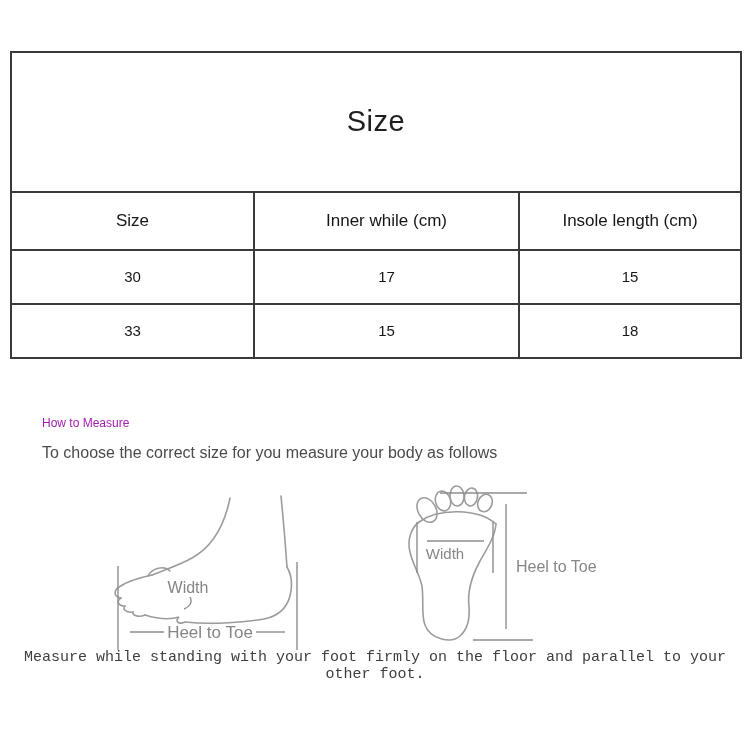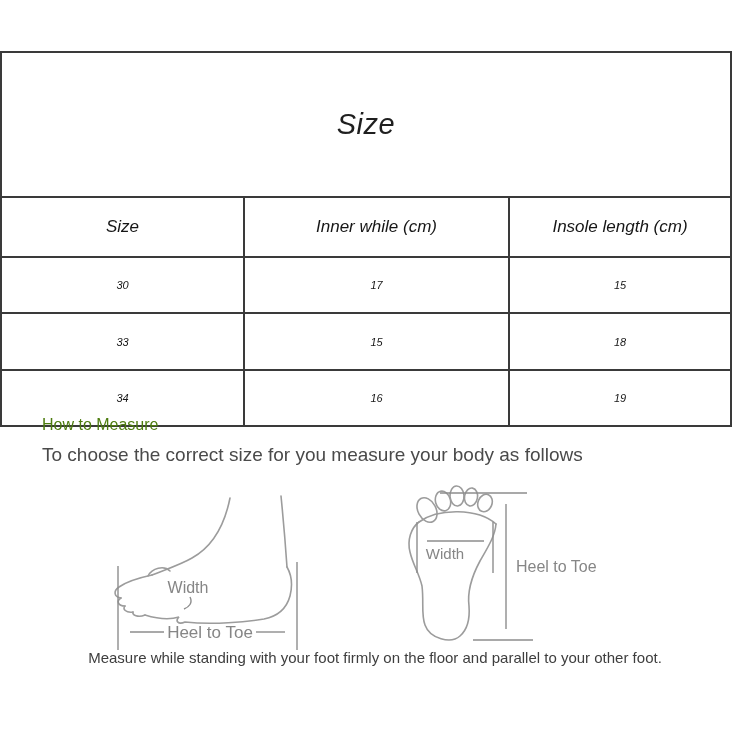--- a/index.html
+++ b/index.html
@@ -2,47 +2,47 @@
 <html><head>
 <meta charset="utf-8">
 <style>
   html,body{margin:0;padding:0;}
   body{
     width:750px;height:750px;background:#ffffff;position:relative;
     font-family:"Liberation Sans", sans-serif;overflow:hidden;
   }
   
   .size-table{
-    position:absolute;left:0;top:51px;width:730px;height:376px;
-    border-collapse:collapse;table-layout:fixed;font-style:italic;
+    position:absolute;left:10px;top:51px;width:730px;height:308px;
+    border-collapse:collapse;table-layout:fixed;
   }
   .size-table td,.size-table th{
     border:2px solid #3a3a3a;text-align:center;vertical-align:middle;
     color:#161616;padding:0;
   }
   .size-table .title-cell{font-size:29px;height:78px;letter-spacing:0.5px;color:#1f1f1f;}
   .size-table th{font-size:17px;font-weight:400;height:31px;}
-  .size-table td.num{font-size:11px;height:29px;}
+  .size-table td.num{font-size:15px;height:29px;}
   .col-1{width:243px;} .col-2{width:265px;} .col-3{width:222px;}
   
   .htm-heading{
-    position:absolute;left:42px;top:416px;font-size:16px;color:#4d7c0f;
+    position:absolute;left:42px;top:416px;font-size:12px;color:#a21caf;
   }
   .htm-subtitle{
-    position:absolute;left:42px;top:444px;font-size:19px;color:#4a4a4a;
+    position:absolute;left:42px;top:444px;font-size:16px;color:#4a4a4a;
   }
   .diagram{position:absolute;}
   .diagram path,.diagram line,.diagram ellipse{fill:none;}
   .foot-line{stroke:#9c9c9c;stroke-width:1.6;stroke-linecap:round;}
   .measure-line{stroke:#8d8d8d;stroke-width:1.4;}
   .arrow-head{fill:#8d8d8d;stroke:none;}
   .diag-label{fill:#868686;stroke:none;font-family:"Liberation Sans",sans-serif;}
   .caption{
     position:absolute;left:0;top:649px;width:750px;text-align:center;
-    font-size:15px;color:#3e3e3e;
+    font-size:15px;color:#3e3e3e;font-family:Liberation Mono, monospace;
   }
 </style>
 </head>
 <body>
 
 <table class="size-table">
   <colgroup>
       <col class="col-1">
       <col class="col-2">
       <col class="col-3">
@@ -58,25 +58,20 @@
     </tr>
     <tr>
       <td class="num">30</td>
       <td class="num">17</td>
       <td class="num">15</td>
     </tr>
     <tr>
       <td class="num">33</td>
       <td class="num">15</td>
       <td class="num">18</td>
-    </tr>
-    <tr>
-      <td class="num">34</td>
-      <td class="num">16</td>
-      <td class="num">19</td>
     </tr>
   </tbody>
 </table>
 
 <div class="htm-heading">How to Measure</div>
 <div class="htm-subtitle">To choose the correct size for you measure your body as follows</div>
 
 <svg class="diagram" style="left:88px;top:478px;" width="240" height="175" viewBox="0 0 240 175">
   <g>
     <path class="foot-line" d="M142,20 C136,50 122,70 104,80 C92,87 76,92 64,97"></path>

